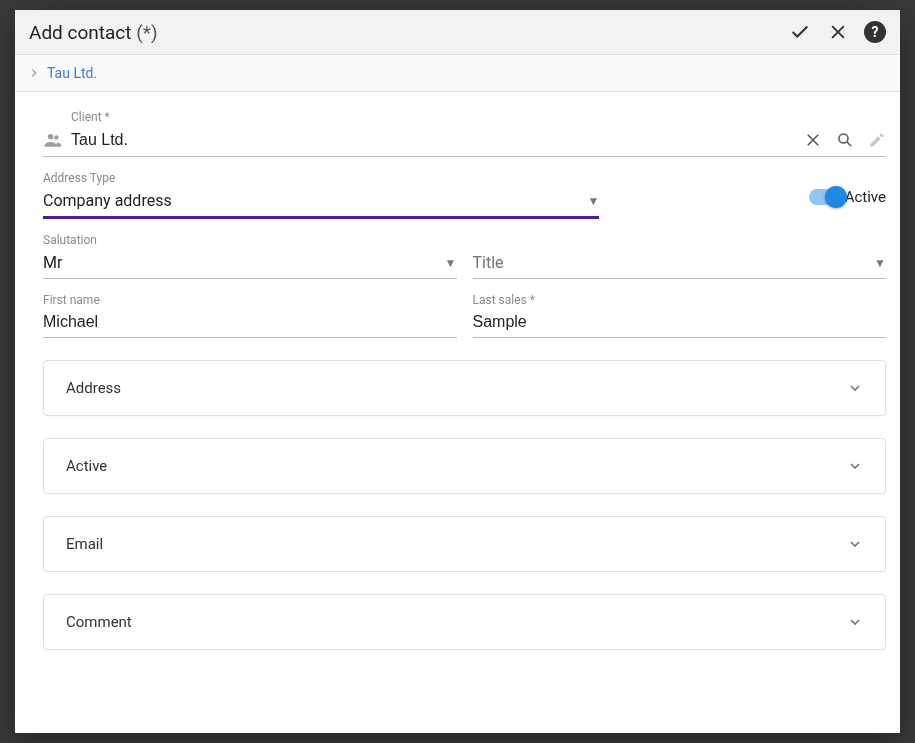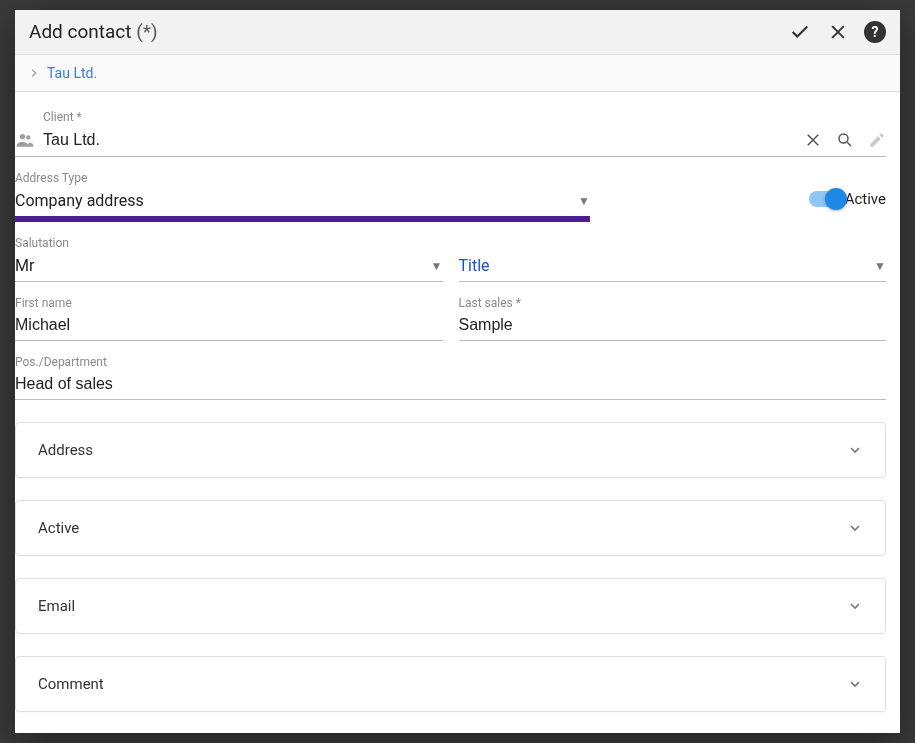--- a/index.html
+++ b/index.html
@@ -23,20 +23,21 @@
     box-shadow: 0 10px 40px rgba(0,0,0,0.4);
     display: flex;
     flex-direction: column;
     overflow: hidden;
   }
   .dialog-header {
     background: #f2f2f3;
     border-bottom: 1px solid #e0e0e0;
     padding: 10px 14px;
     display: flex;
+    align-items: center;
     justify-content: space-between;
   }
   .dialog-title {
     font-size: 19px;
     color: #222;
     font-weight: 400;
   }
   .dialog-title .mod { color: #555; }
   .dialog-actions {
     display: flex;
@@ -70,51 +71,51 @@
   }
   .chevron-small { color: #999; font-size: 12px; }
   .crumb-link {
     color: #3b7bdb;
     font-size: 14px;
     cursor: pointer;
   }
   .content {
     flex: 1;
     overflow-y: auto;
-    padding: 4px 14px 20px 0;
+    padding: 4px 14px 20px 28px;
     position: relative;
   }
   
   .field {
     position: relative;
     margin-top: 14px;
   }
   .field-label {
     font-size: 12px;
     color: #8a8a8a;
     display: block;
     margin-bottom: 2px;
   }
   .field-input-row {
     display: flex;
     align-items: center;
     border-bottom: 1px solid #bdbdbd;
     padding: 4px 0 6px 0;
   }
-  .field-focus > .field-input-row { border-bottom: 6px solid #4c1d95; justify-content: flex-end; }
+  .field-focus > .field-input-row { border-bottom: 3px solid #4c1d95; justify-content: flex-end; }
   .field-input {
     border: none;
     outline: none;
     font-size: 16px;
     color: #222;
     flex: 1;
     background: transparent;
     padding: 0;
   }
-  .field-placeholder { color: #1d4ed8; }
+  .field-placeholder { color: #737373; }
   .people-icon { color: #9e9e9e; margin-right: 8px; display:inline-flex; }
   .row {
     display: flex;
     gap: 16px;
   }
   .col { flex: 1; }
   .client-row .right-icons {
     display: flex;
     align-items: center;
     gap: 14px;
@@ -279,26 +280,20 @@
         </div>
       </div>
       <div class="col field">
         <span class="field-label">Last sales *</span>
         <div class="field-input-row">
           <input class="field-input" value="Sample" style="">
         </div>
       </div>
     </div>
 
-    <div class="field">
-      <span class="field-label">Pos./Department</span>
-      <div class="field-input-row">
-        <input class="field-input" value="Head of sales" style="">
-      </div>
-    </div>
 
     <div class="expander">
       <div class="expander-header">
         <span>Address</span>
         <span class="chev-down">
             <svg width="16" height="16" viewBox="0 0 24 24" fill="none" stroke="#777" stroke-width="2.5">
               <path d="M6 9l6 6 6-6"></path>
             </svg>
           </span>
       </div>

